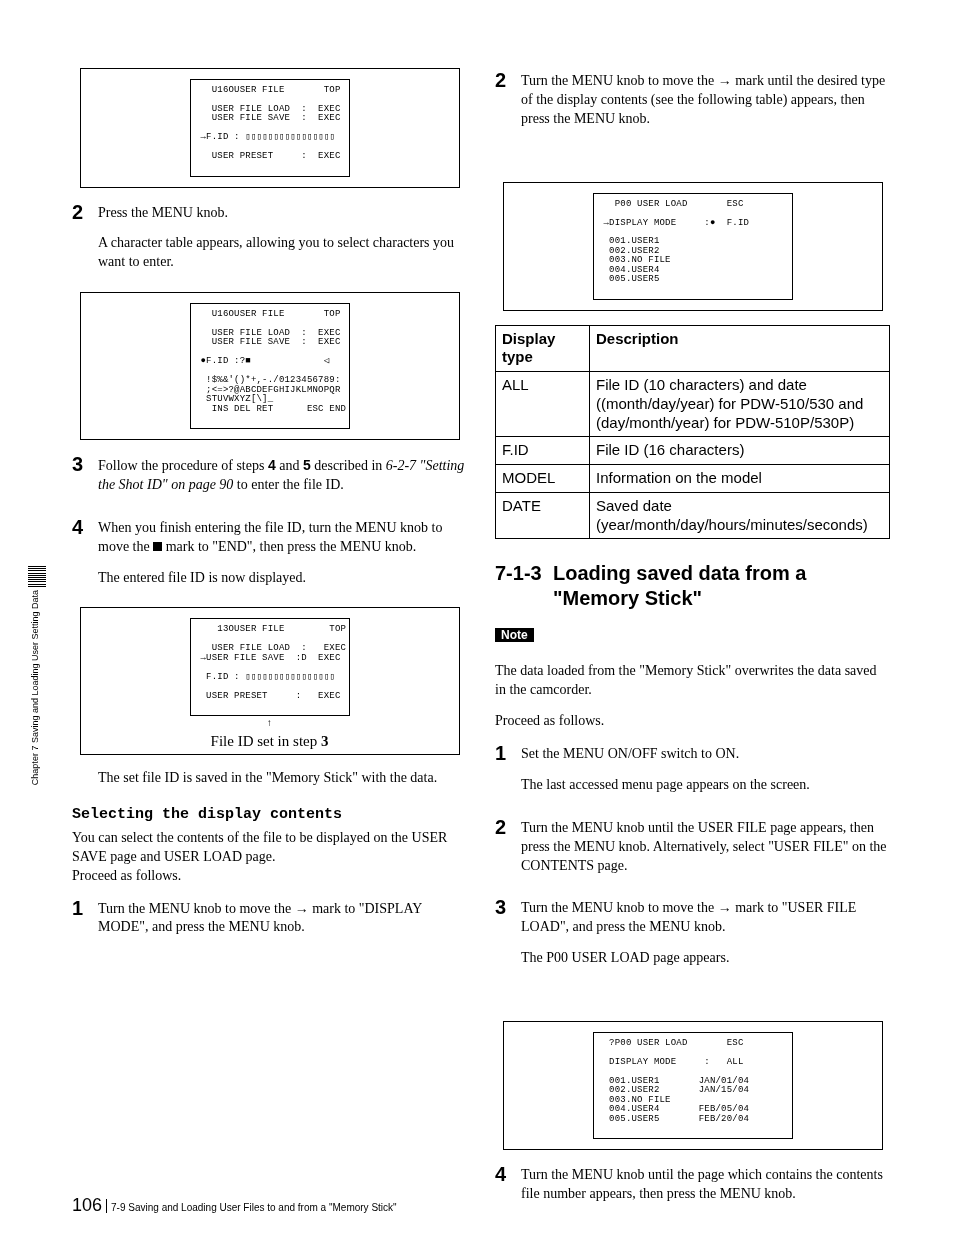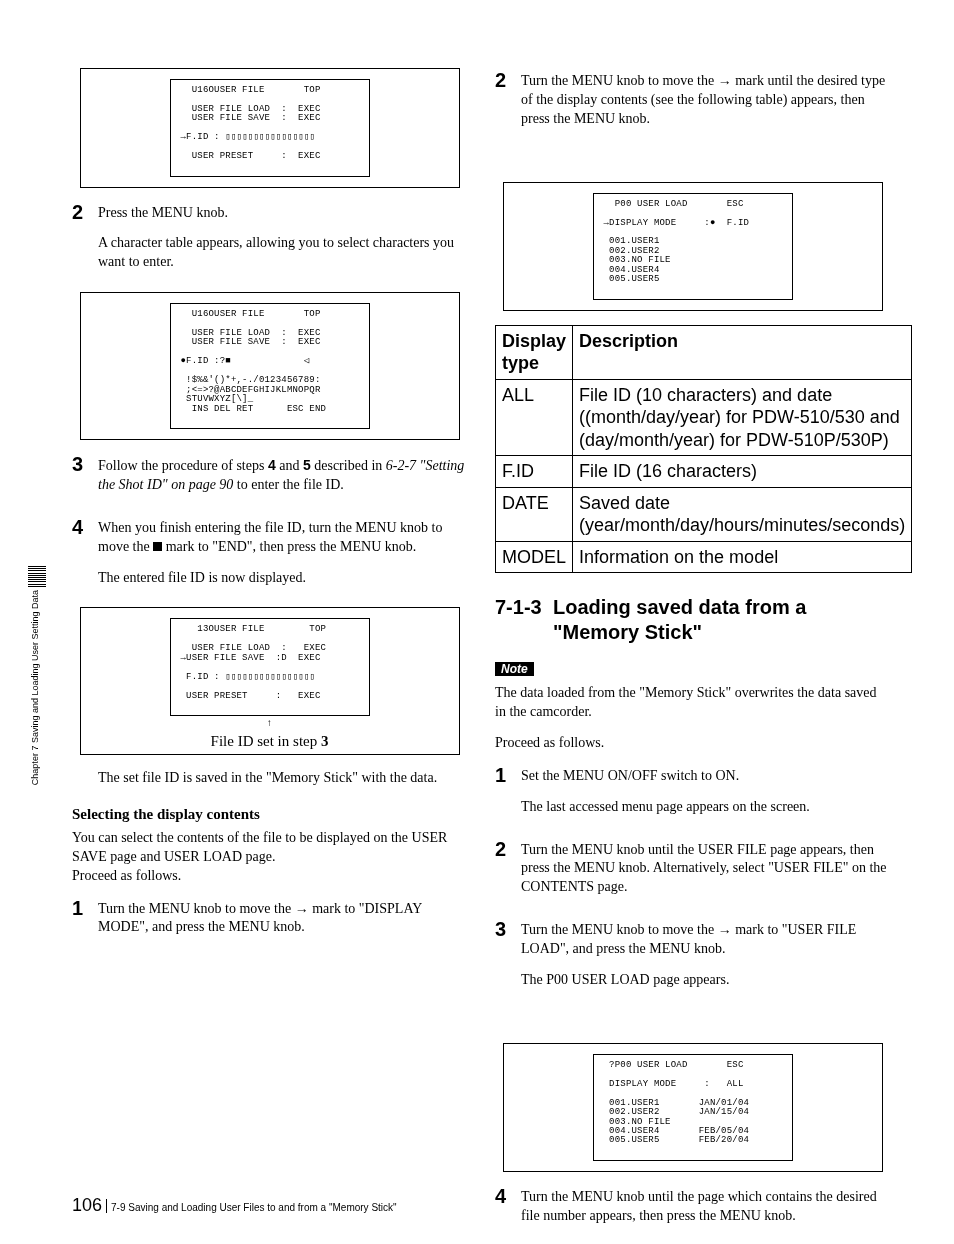--- a/index.html
+++ b/index.html
@@ -23,21 +23,21 @@
 
   .screen-box {
     border: 1px solid #000;
     padding: 10px 6px;
     margin: 8px auto 14px auto;
     width: 380px;
   }
   .screen-inner {
     border: 1px solid #000;
     margin: 0 auto;
-    width: 200px;
+    width: 160px;
     padding: 6px 10px 14px 10px;
     font-family: 'Courier New', monospace;
     font-size: 9px;
     line-height: 1.05;
     white-space: pre;
     letter-spacing: 0.2px;
   }
   .screen-caption {
     text-align: center;
     font-family: Liberation Serif, serif;
@@ -62,21 +62,21 @@
   .step-body {
     flex: 1;
     line-height: 1.35;
     padding-top: 2px;
   }
   .step-body p { margin-bottom: 12px; }
   .indent { margin-left: 26px; }
   .indent p { line-height: 1.35; margin-bottom: 12px; }
 
   .subhead {
-    font-family: Liberation Serif, serif;
+    font-family: Liberation Mono, monospace;
     font-weight: bold;
     font-size: 15px;
     margin-top: 18px;
     margin-bottom: 6px;
   }
   .section-head {
     font-family: Arial, Helvetica, sans-serif;
     font-weight: bold;
     font-size: 20px;
     margin: 22px 0 16px 0;
@@ -87,29 +87,28 @@
   .section-title { flex: 1; }
 
   .note-badge {
     display: inline-block;
     background: #000;
     color: #fff;
     font-family: Arial, Helvetica, sans-serif;
     font-weight: bold;
     font-size: 12px;
     padding: 0 6px;
-    margin-bottom: 8px;
-    font-style: italic;
+    margin-bottom: 20px;
   }
 
   table.desc {
     border-collapse: collapse;
     width: 100%;
     font-family: Arial, Helvetica, sans-serif;
-    font-size: 18px;
+    font-size: 15px;
     margin: 8px 0 4px 0;
   }
   table.desc th, table.desc td {
     border: 1px solid #000;
     padding: 4px 6px;
     text-align: left;
     vertical-align: top;
     line-height: 1.25;
   }
   table.desc th { font-weight: bold; }
@@ -273,26 +272,26 @@
       <tbody id="desc-body">
           <tr>
             <td>ALL</td>
             <td>File ID (10 characters) and date ((month/day/year) for PDW-510/530 and (day/month/year) for PDW-510P/530P)</td>
           </tr>
           <tr>
             <td>F.ID</td>
             <td>File ID (16 characters)</td>
           </tr>
           <tr>
+            <td>MODEL</td>
+            <td>Information on the model</td>
+          </tr>
+          <tr>
             <td>DATE</td>
             <td>Saved date (year/month/day/hours/minutes/seconds)</td>
-          </tr>
-          <tr>
-            <td>MODEL</td>
-            <td>Information on the model</td>
           </tr>
         </tbody>
     </table>
 
     <div class="section-head">
       <div class="section-num">7-1-3</div>
       <div class="section-title">Loading saved data from a "Memory Stick"</div>
     </div>
 
     <div class="note-badge">Note</div>
@@ -331,21 +330,21 @@
  001.USER1       JAN/01/04
  002.USER2       JAN/15/04
  003.NO FILE
  004.USER4       FEB/05/04
  005.USER5       FEB/20/04</div>
     </div>
 
     <div class="step">
       <div class="step-num">4</div>
       <div class="step-body">
-        <p>Turn the MENU knob until the page which contains the desired file number appears, then press the MENU knob.</p>
+        <p>Turn the MENU knob until the page which contains the contents file number appears, then press the MENU knob.</p>
       </div>
     </div>
 
   </div>
 </div>
 
 <div class="footer">
   <span class="pnum">106</span>
   <span class="divider"></span>
   <span>7-9 Saving and Loading User Files to and from a "Memory Stick"</span>

